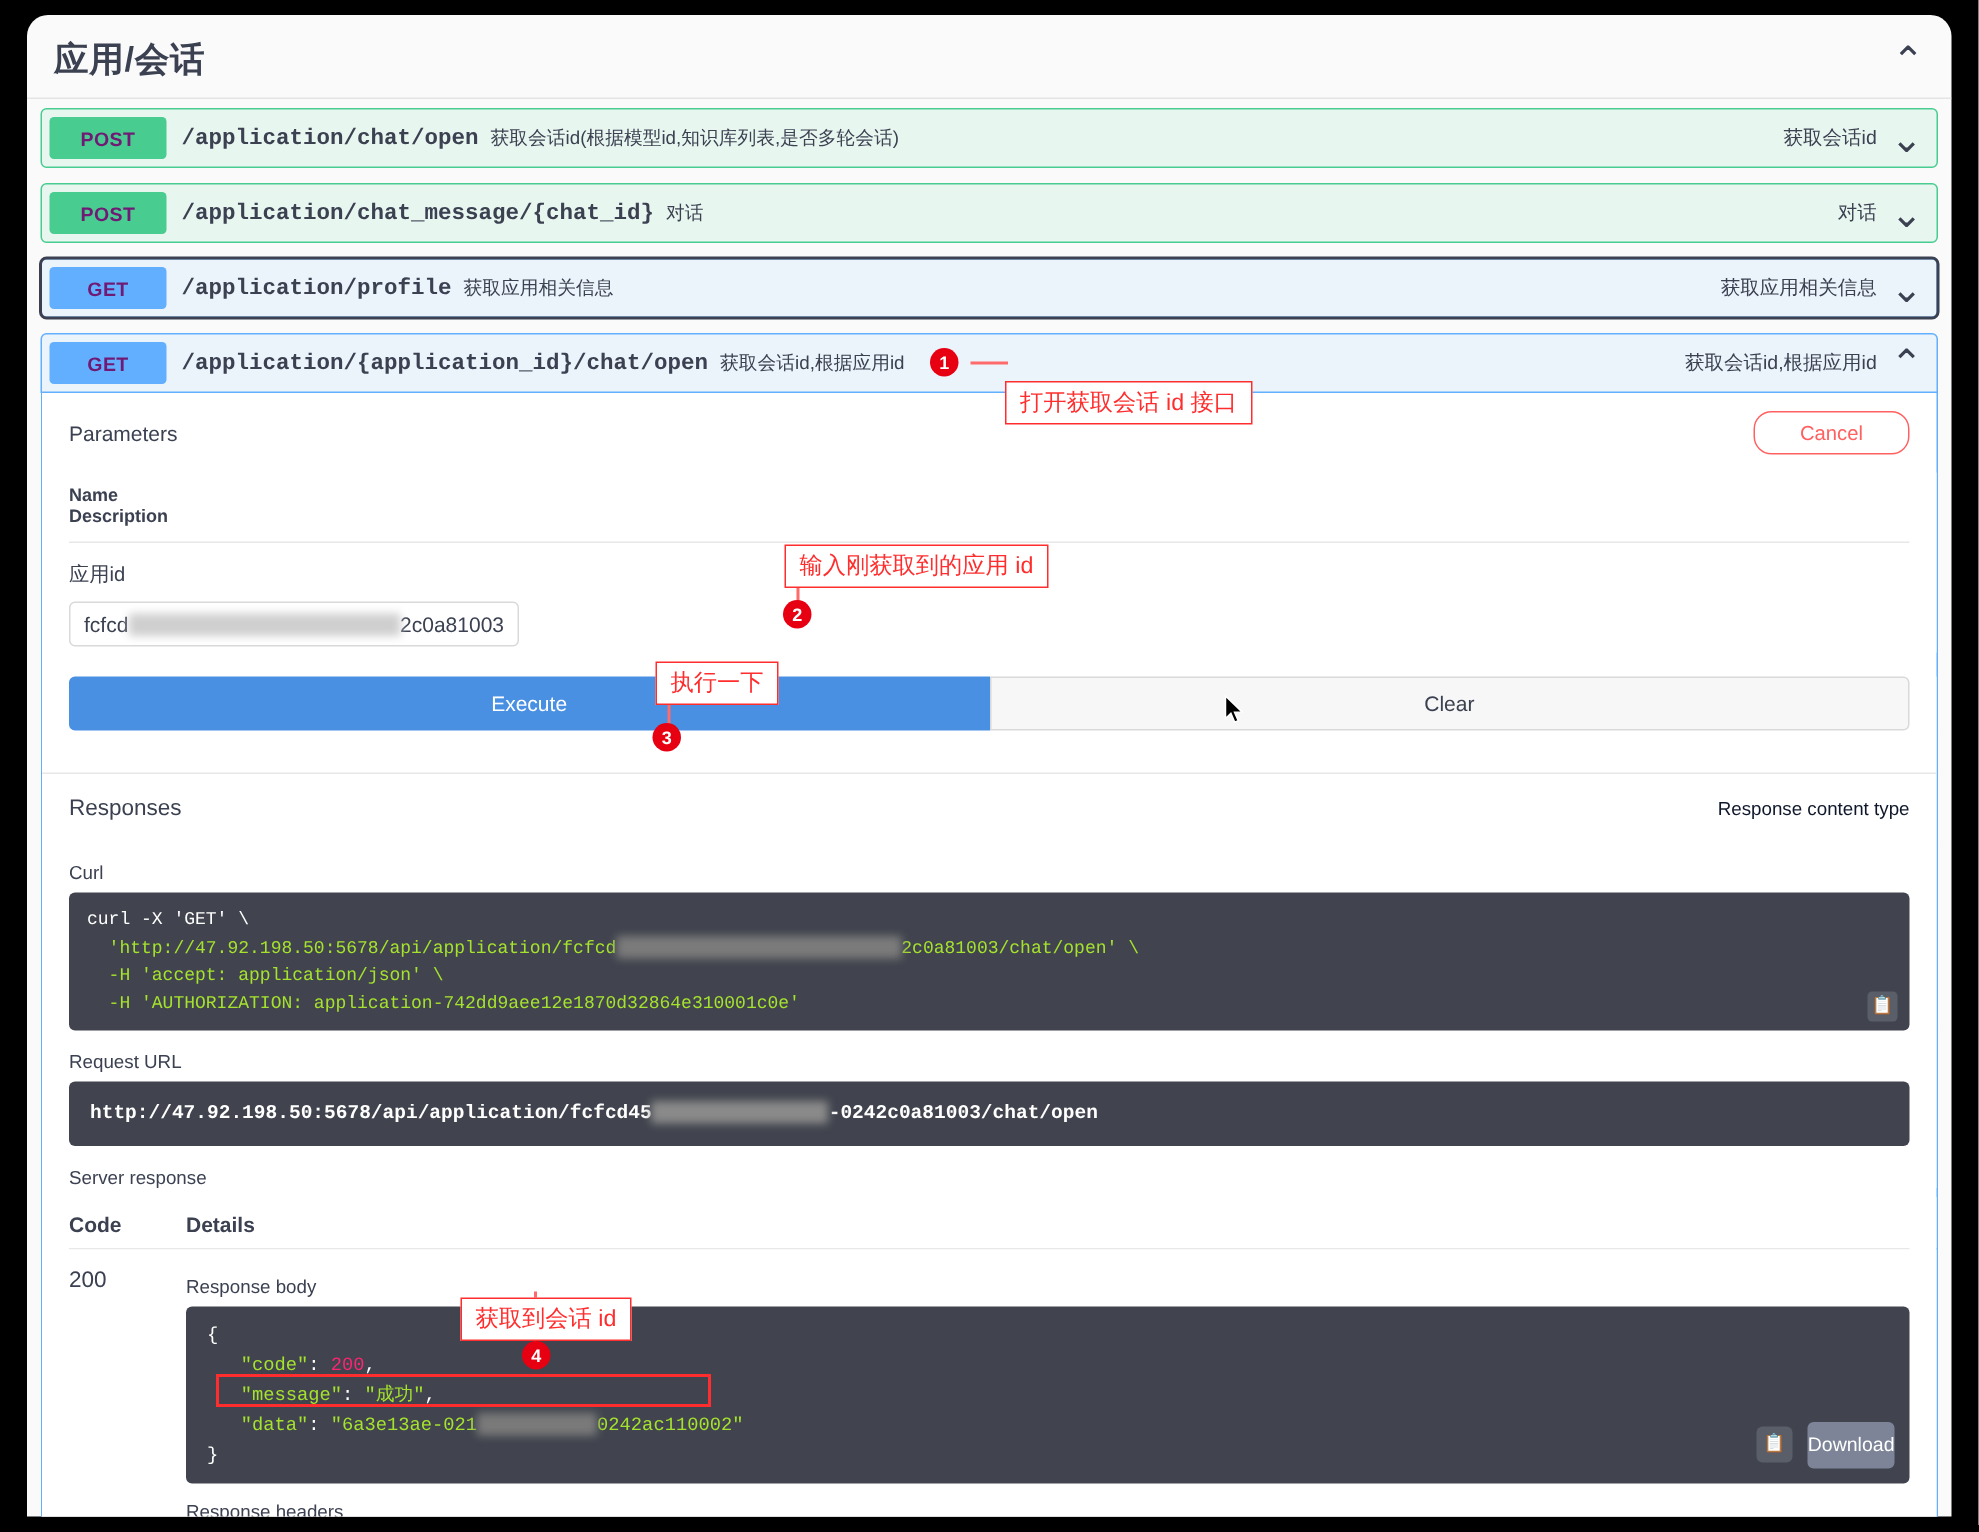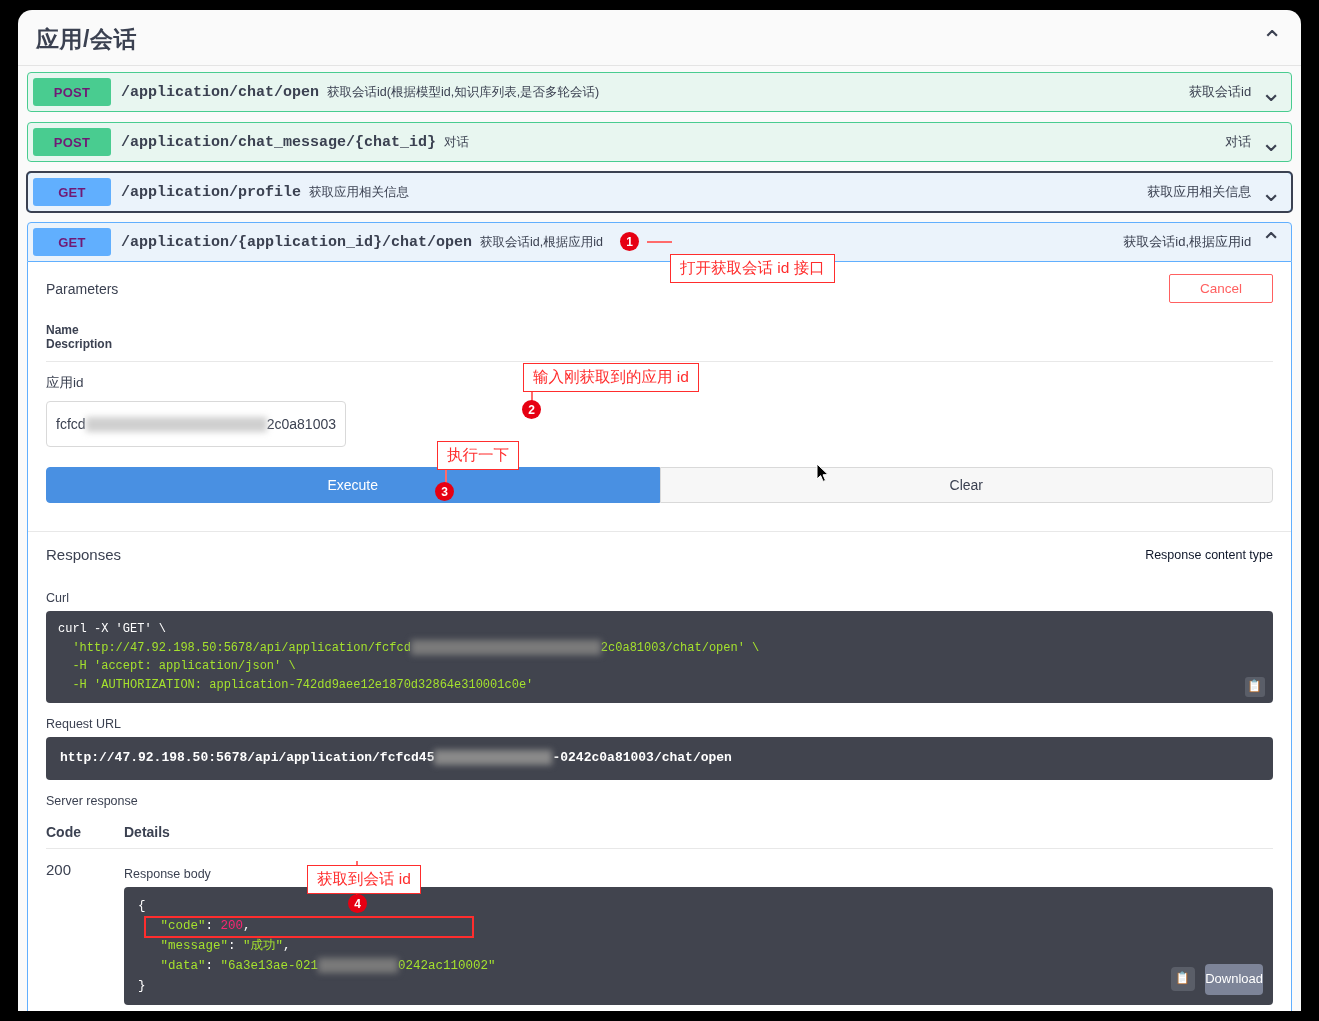--- a/index.html
+++ b/index.html
@@ -71,38 +71,38 @@
     background:#fff; border-radius:0 0 4px 4px;
     margin:0 0 10px 0;
   }
   .params-head {
     display:flex; align-items:center; justify-content:space-between;
     padding:12px 18px; min-height:46px;text-align:center;
   }
   .params-title { font-size:14px; color:#3b4151; }
   .btn-cancel {
     border:1px solid #ff6060; color:#ff6060; background:#fff;
-    border-radius:2px; font-size:13.5px; padding:6px 30px; cursor:pointer;
+    border-radius:12px; font-size:13.5px; padding:6px 30px; cursor:pointer;
     font-family:"Liberation Sans", sans-serif;
   }
   .table-wrap { background:#fff; padding:0 18px 4px 18px; }
   .thead { display:flex; padding:8px 0 10px 0; border-bottom:1px solid #e8e8e8;flex-direction:column; }
   .th { font-size:12px; font-weight:700; color:#3b4151; }
   .th.name { width:165px; }
   .param-row { display:flex; padding:12px 0 0 0; }
   .p-name-col { width:165px; }
   .p-name { font-size:14.5px; color:#3b4151; font-weight:700; display:inline; }
   .p-req-star { color:#f93e3e; font-size:14px; }
   .p-req { color:#f93e3e; font-size:10px; font-style:italic; vertical-align:super; }
   .p-type { font-size:12.5px; color:#3b4151; font-weight:700; margin-top:4px; }
   .p-in { font-size:12px; color:#3b4151; font-style:italic; margin-top:2px; }
   .p-desc-col { flex:1; }
   .p-desc { font-size:13.5px; color:#3b4151; margin-bottom:9px; }
   .p-input {
-    width:300px; height:46px; border:1px solid #d9d9d9; border-radius:4px;
+    width:300px; height:30px; border:1px solid #d9d9d9; border-radius:4px;
     padding:4px 9px; font-size:14px; color:#3b4151;
     font-family:"Liberation Sans", sans-serif; background:#fff;
     position:relative;
     display:flex; align-items:center;
   }
   .redact { display:inline-block; height:15px; background:#cfcfcf; border-radius:1px;
             filter:blur(3px); vertical-align:middle; }
 
   .exec-row { display:flex; margin:16px 0 0 0; background:#fff; padding:0 18px; }
   .btn-execute {

